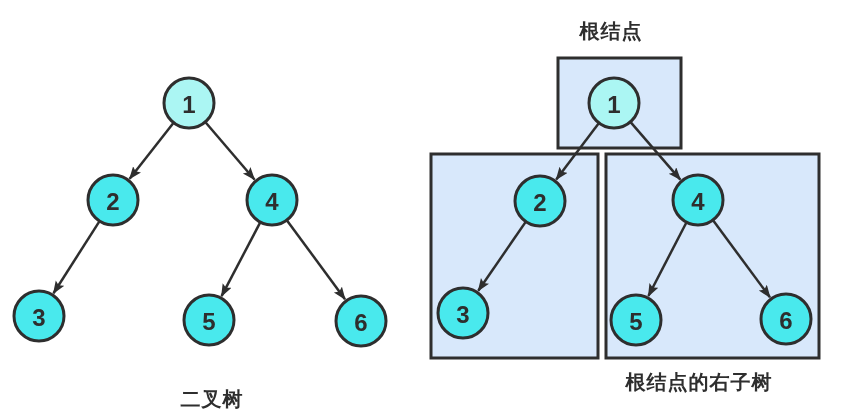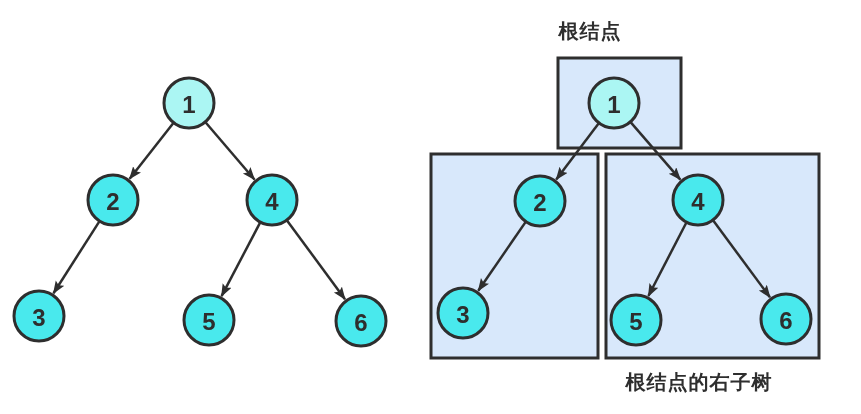--- a/index.html
+++ b/index.html
@@ -22,21 +22,21 @@
   }
   .diagram-label {
     position: absolute;
     transform: translateX(-50%);
     font-size: 20px;
     font-weight: 700;
     color: #2e2e2e;
     white-space: nowrap;
     letter-spacing: 1px;
   }
-  .label-root-title   { left: 590px; top: 18px; }
+  .label-root-title   { left: 611px; top: 18px; }
   .label-tree-caption { left: 212px; top: 386px; }
   .label-left-subtree { left: 496px; top: 369px; }
   .label-right-subtree{ left: 699px; top: 369px; }
 </style>
 </head>
 <body>
 
 <div class="canvas">
   <svg class="diagram-layer" id="diagram-svg" width="861" height="414" viewBox="0 0 861 414" xmlns="http://www.w3.org/2000/svg">
       <defs>
@@ -102,16 +102,17 @@
         <text x="636" y="321" text-anchor="middle" dominant-baseline="central" font-family="&quot;Liberation Sans&quot;,&quot;DejaVu Sans&quot;,sans-serif" font-size="24" font-weight="700" fill="#2e2e2e">5</text>
       </g>
       <g>
         <circle cx="786" cy="319" r="25" fill="#49e9ed" stroke="#2e2e2e" stroke-width="3"></circle>
         <text x="786" y="320" text-anchor="middle" dominant-baseline="central" font-family="&quot;Liberation Sans&quot;,&quot;DejaVu Sans&quot;,sans-serif" font-size="24" font-weight="700" fill="#2e2e2e">6</text>
       </g>
     </svg>
 
   <div class="diagram-label label-root-title">根结点</div>
 
+  <div class="diagram-label label-tree-caption">二叉树</div>
 
 
   <div class="diagram-label label-right-subtree">根结点的右子树</div>
 </div>
 
 </body></html>

